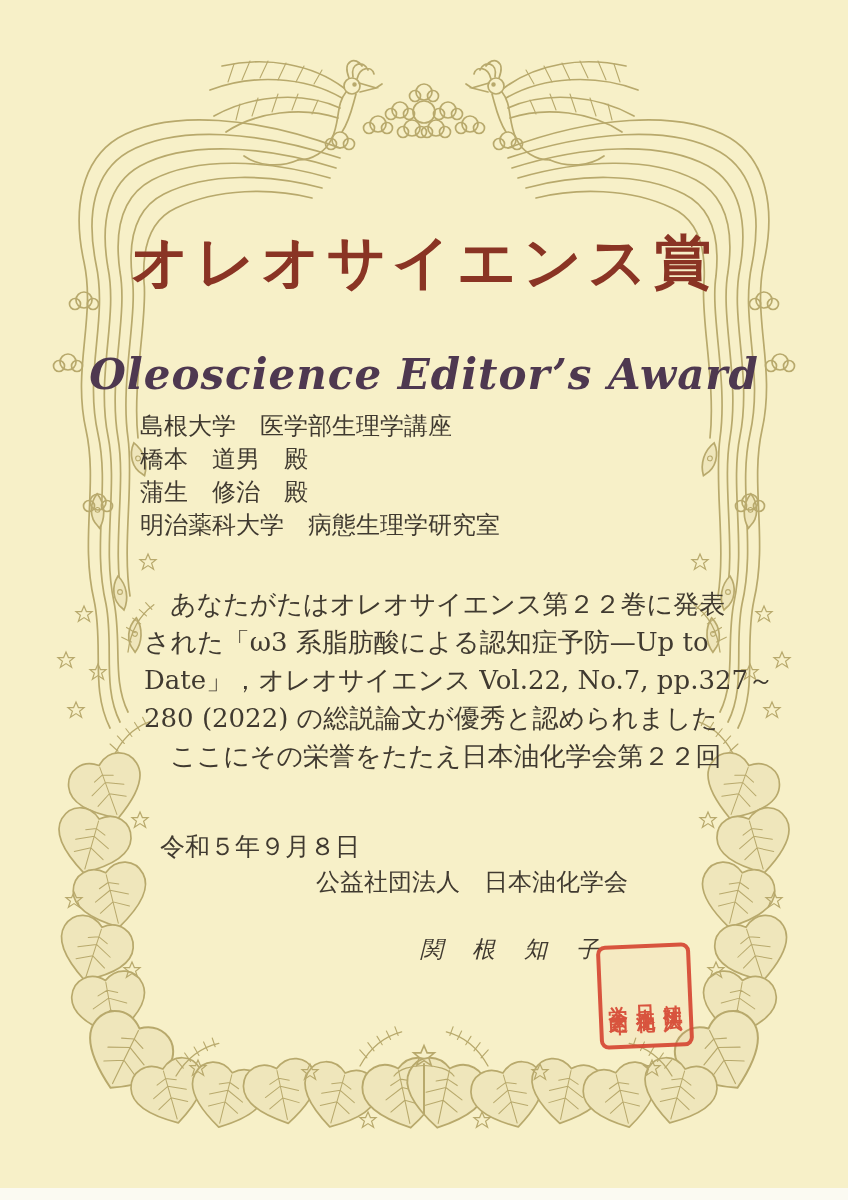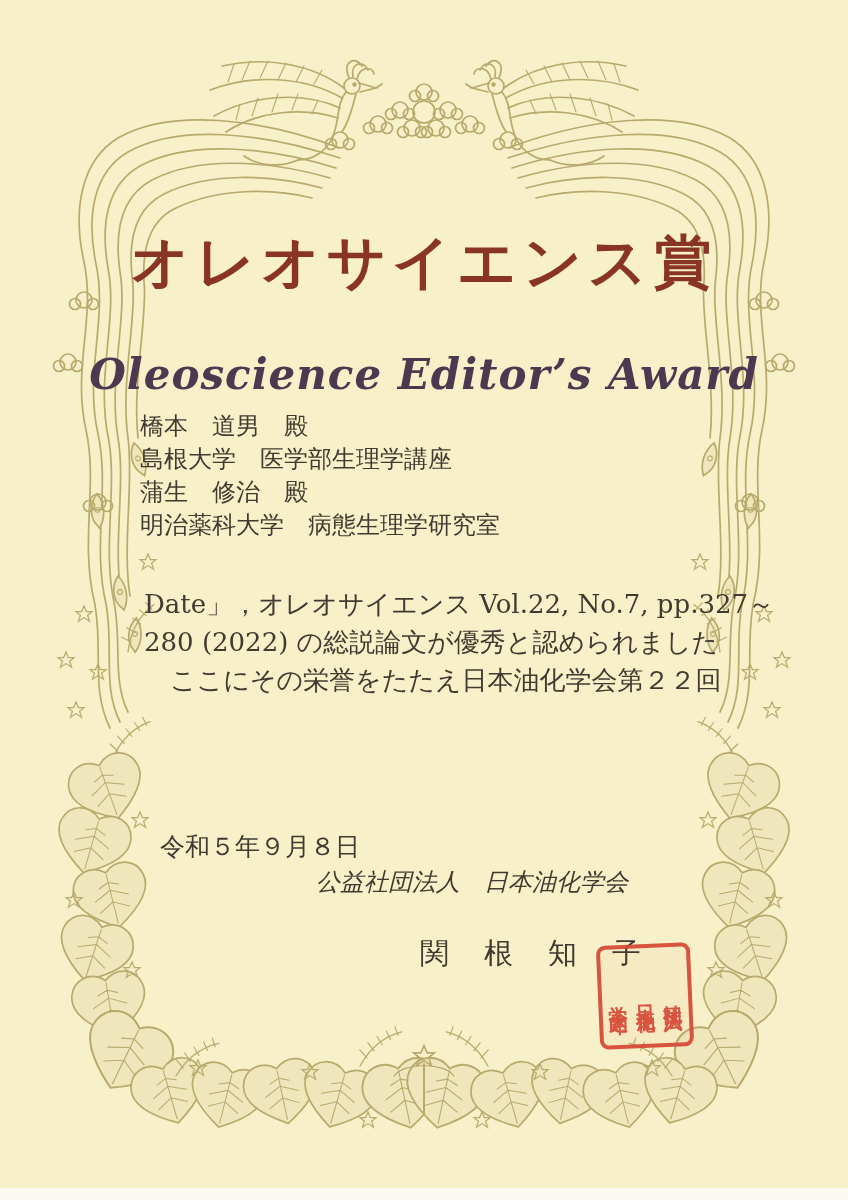--- a/index.html
+++ b/index.html
@@ -23,23 +23,23 @@
   }
   .subtitle{
     left:0; top:318px; width:848px; text-align:center;
     font-size:42px; font-style:italic; font-weight:bold; letter-spacing:1px;
     color:var(--subtitle_color);
     margin-top:32px;
   }
   .recipients{left:140px; top:410px; font-size:24px; line-height:33px;}
   .body-text{left:144px; top:585px; font-size:26px; line-height:38px;}
   .date-line{left:160px; top:830px; font-size:25px;}
-  .org-line{left:316px; top:866px; font-size:24px;font-style:italic;}
+  .org-line{left:316px; top:866px; font-size:24px;}
   .role-line{left:318px; top:902px; font-size:24px;}
-  .name-line{left:420px; top:934px; font-size:29px; letter-spacing:3px;}
+  .name-line{left:420px; top:934px; font-size:23px; letter-spacing:3px;font-style:italic;}
   .seal{
     left:598px; top:944px; width:94px; height:104px;
     border:4px solid var(--seal_red); border-radius:9px;
     transform:rotate(-2.5deg); box-sizing:border-box;
     display:flex; flex-direction:row-reverse; justify-content:space-around;
     align-items:center; padding:3px 2px; color:var(--seal_red);
     opacity:.92; background:rgba(214,71,51,0.04);
   }
   .seal-col{
     writing-mode:vertical-rl; text-orientation:upright;
@@ -166,27 +166,29 @@
       <use href="#fern" transform="translate(360,1066) rotate(-8)"></use>
       <use href="#fern" transform="translate(488,1066) scale(-1,1) rotate(-8)"></use>
     </g>
   </svg>
 
   <div class="abs title">オレオサイエンス賞</div>
 
   <div class="abs subtitle">Oleoscience Editor’s Award</div>
 
   <div class="abs recipients">
+    <div>島根大学　医学部生理学講座</div>
     <div>橋本　道男　殿</div>
-    <div>島根大学　医学部生理学講座</div>
     <div>蒲生　修治　殿</div>
     <div>明治薬科大学　病態生理学研究室</div>
   </div>
 
   <div class="abs body-text">
+    <div>　あなたがたはオレオサイエンス第２２巻に発表</div>
+    <div>された「ω3 系脂肪酸による認知症予防—Up to</div>
     <div>Date」，オレオサイエンス Vol.22, No.7, pp.327～</div>
     <div>280 (2022) の総説論文が優秀と認められました</div>
     <div>　ここにその栄誉をたたえ日本油化学会第２２回</div>
   </div>
 
   <div class="abs date-line">令和５年９月８日</div>
 
   <div class="abs org-line">公益社団法人　日本油化学会</div>
 
 

